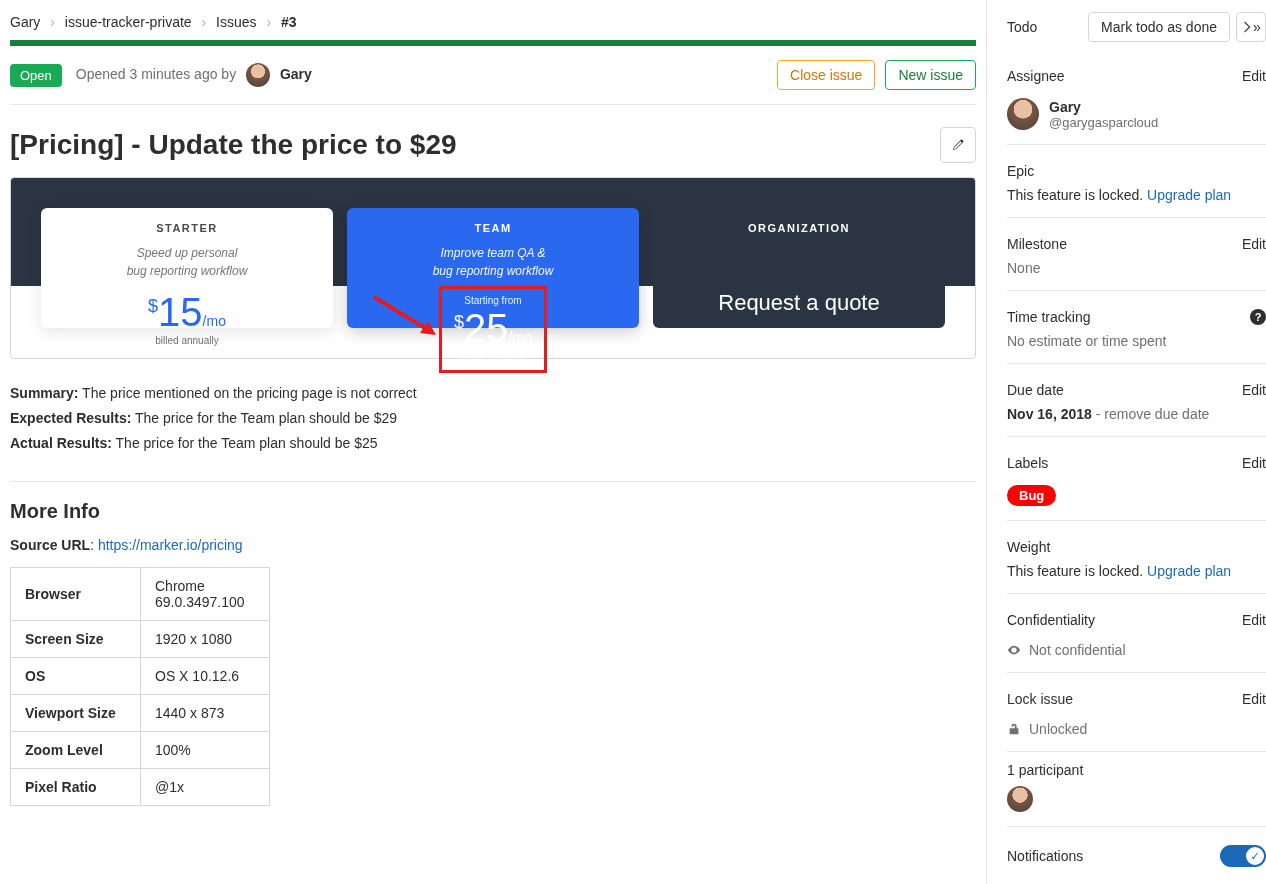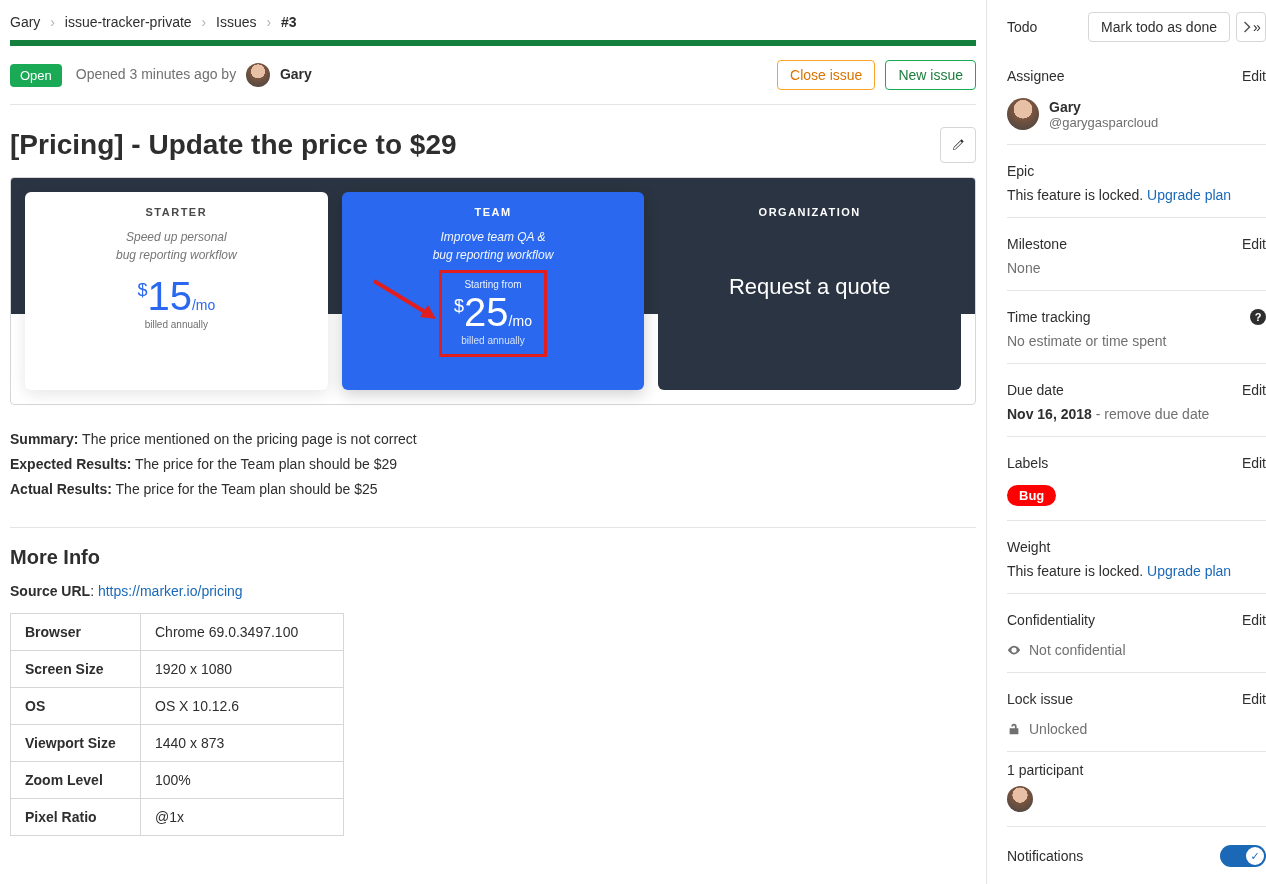--- a/index.html
+++ b/index.html
@@ -76,24 +76,24 @@
     border: 1px solid #d6d6d6;
     border-radius: 4px;
     background: #fff;
     display: flex; align-items: center; justify-content: center;
     cursor: pointer;
   }
   .pricing-shot {
     border: 1px solid #d6d6d6;
     border-radius: 4px;
     background: linear-gradient(180deg, #2b3442 60%, #fff 60%);
-    padding: 14px;
+    padding: 30px;
     display: flex;
     gap: 14px;
-    height: 228px;
+    height: 182px;
     position: relative;
   }
   .plan-card {
     flex: 1;
     border-radius: 6px;
     padding: 14px;
     text-align: center;
     position: relative;
   }
   .starter { background: #fff; color: #4a4a4a; box-shadow: 0 4px 16px rgba(0,0,0,0.1); }
@@ -123,21 +123,21 @@
   }
   .quote { font-size: 22px; font-weight: 400; margin-top: 56px; }
   .desc-block { margin-top: 22px; line-height: 1.8; }
   .desc-block strong { font-weight: 600; }
   hr.div { border: none; border-top: 1px solid #e5e5e5; margin: 24px 0 18px 0; }
   h2.moreinfo { font-size: 20px; font-weight: 700; margin-bottom: 14px; }
   .source-line { margin-bottom: 14px; }
   .source-line a { color: #1b69b6; text-decoration: none; }
   table.info {
     border-collapse: collapse;
-    width: 334px;
+    width: 260px;
   }
   table.info th, table.info td {
     border: 1px solid #d6d6d6;
     padding: 10px 14px;
     text-align: left;
     font-size: 14px;
   }
   table.info th { font-weight: 600; width: 130px; }
 
   

